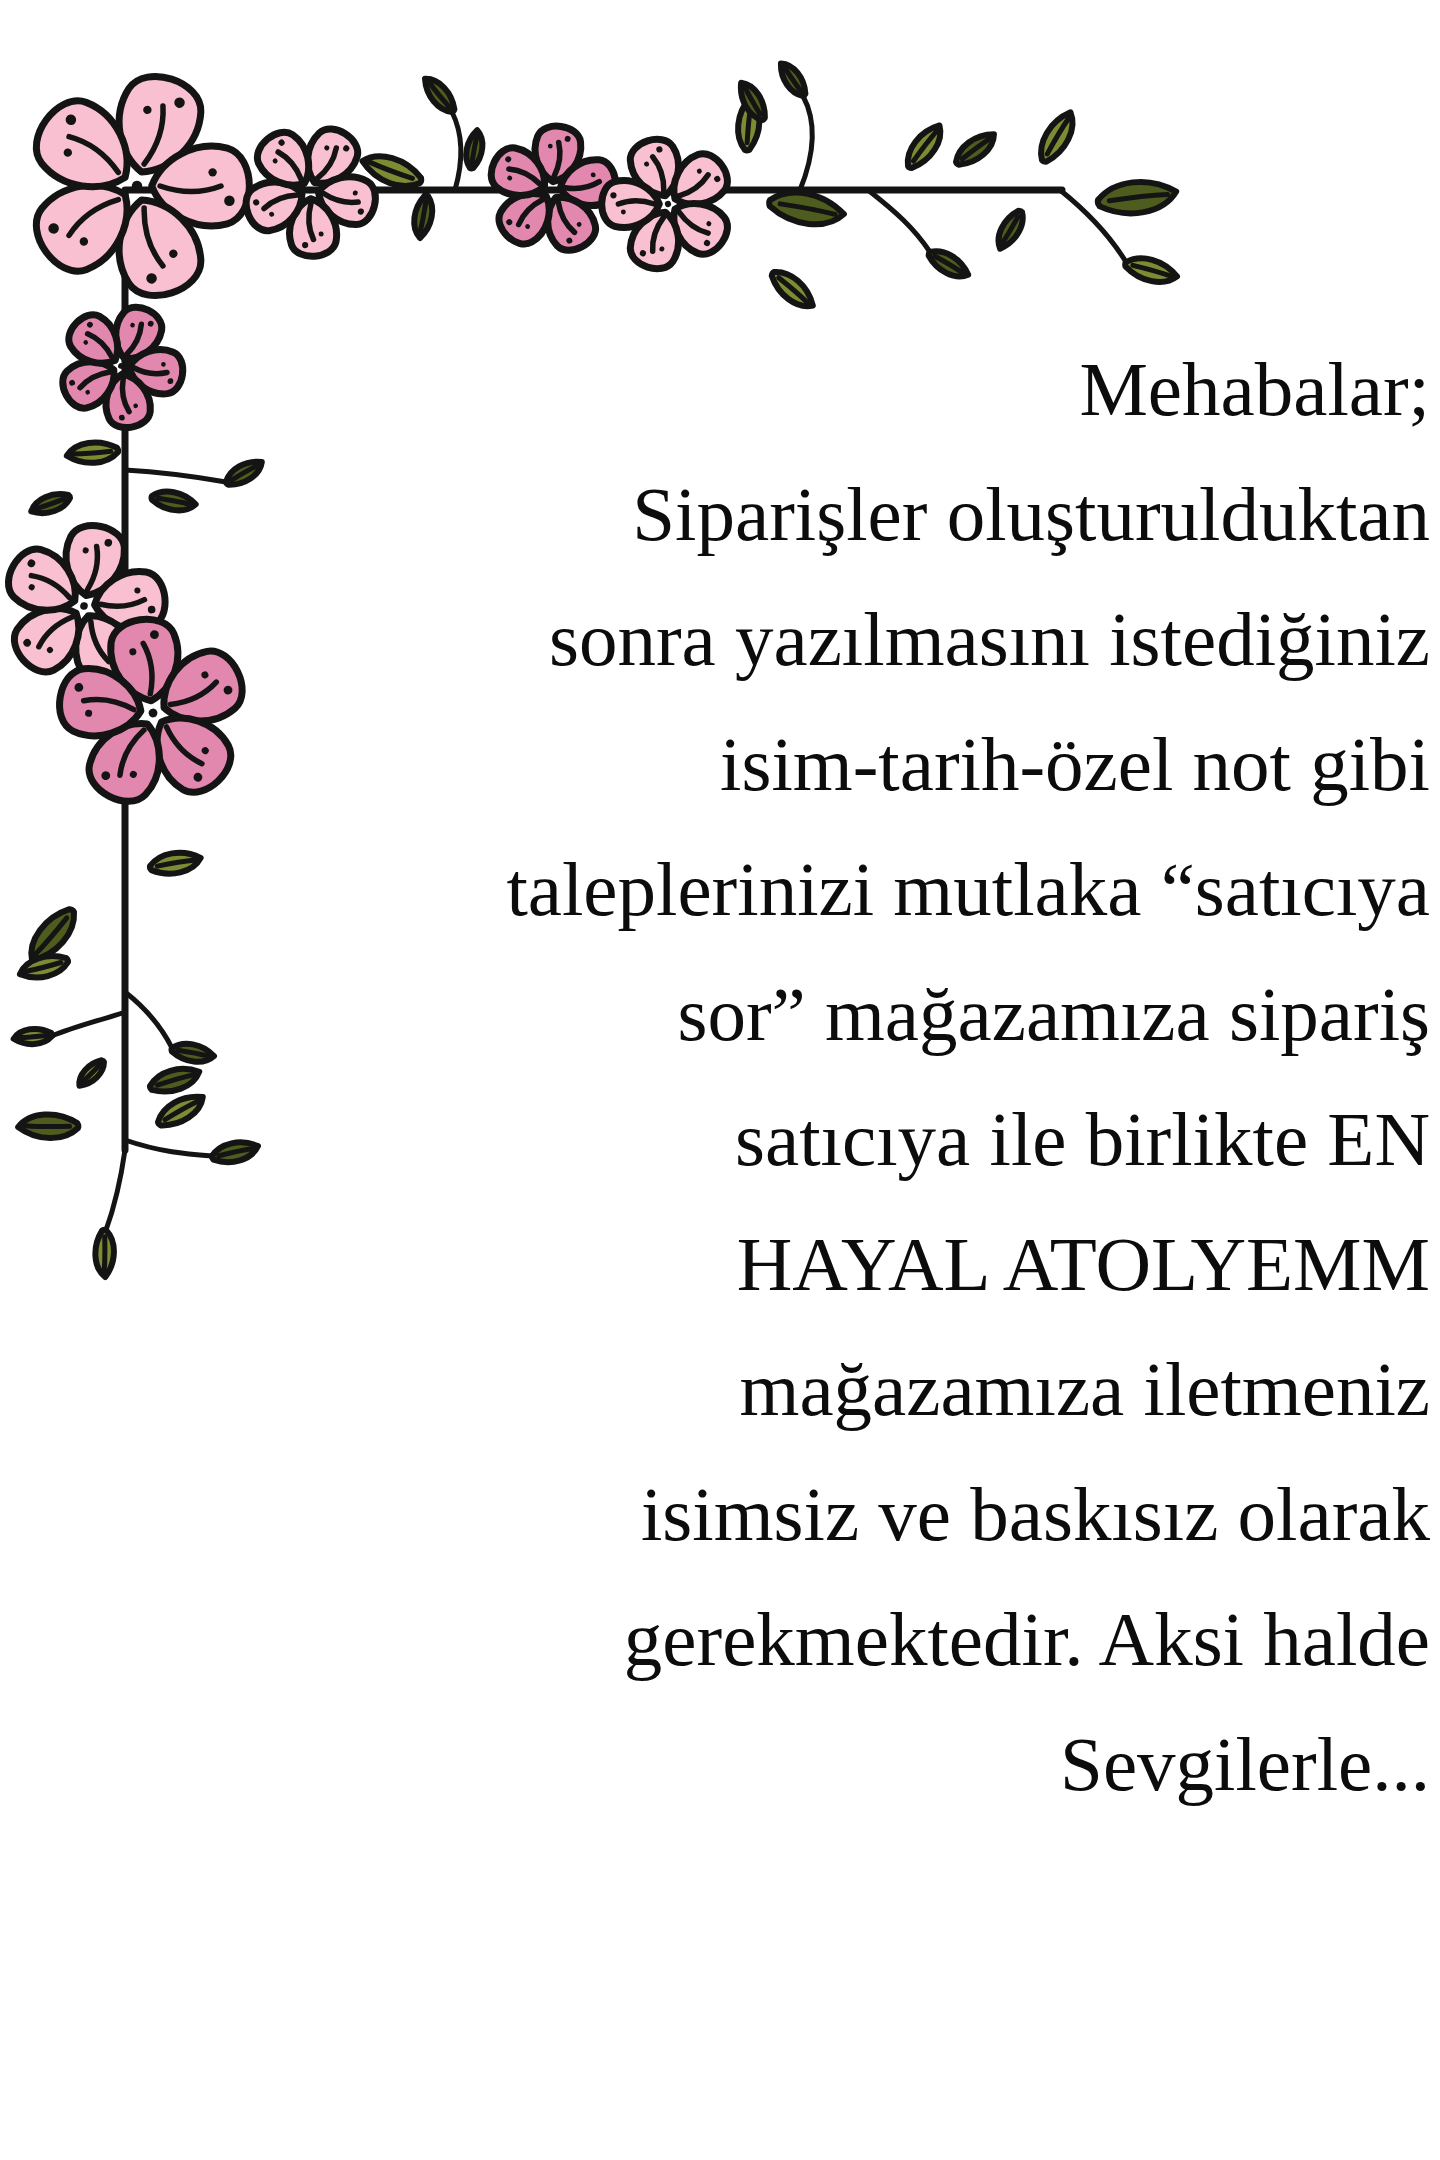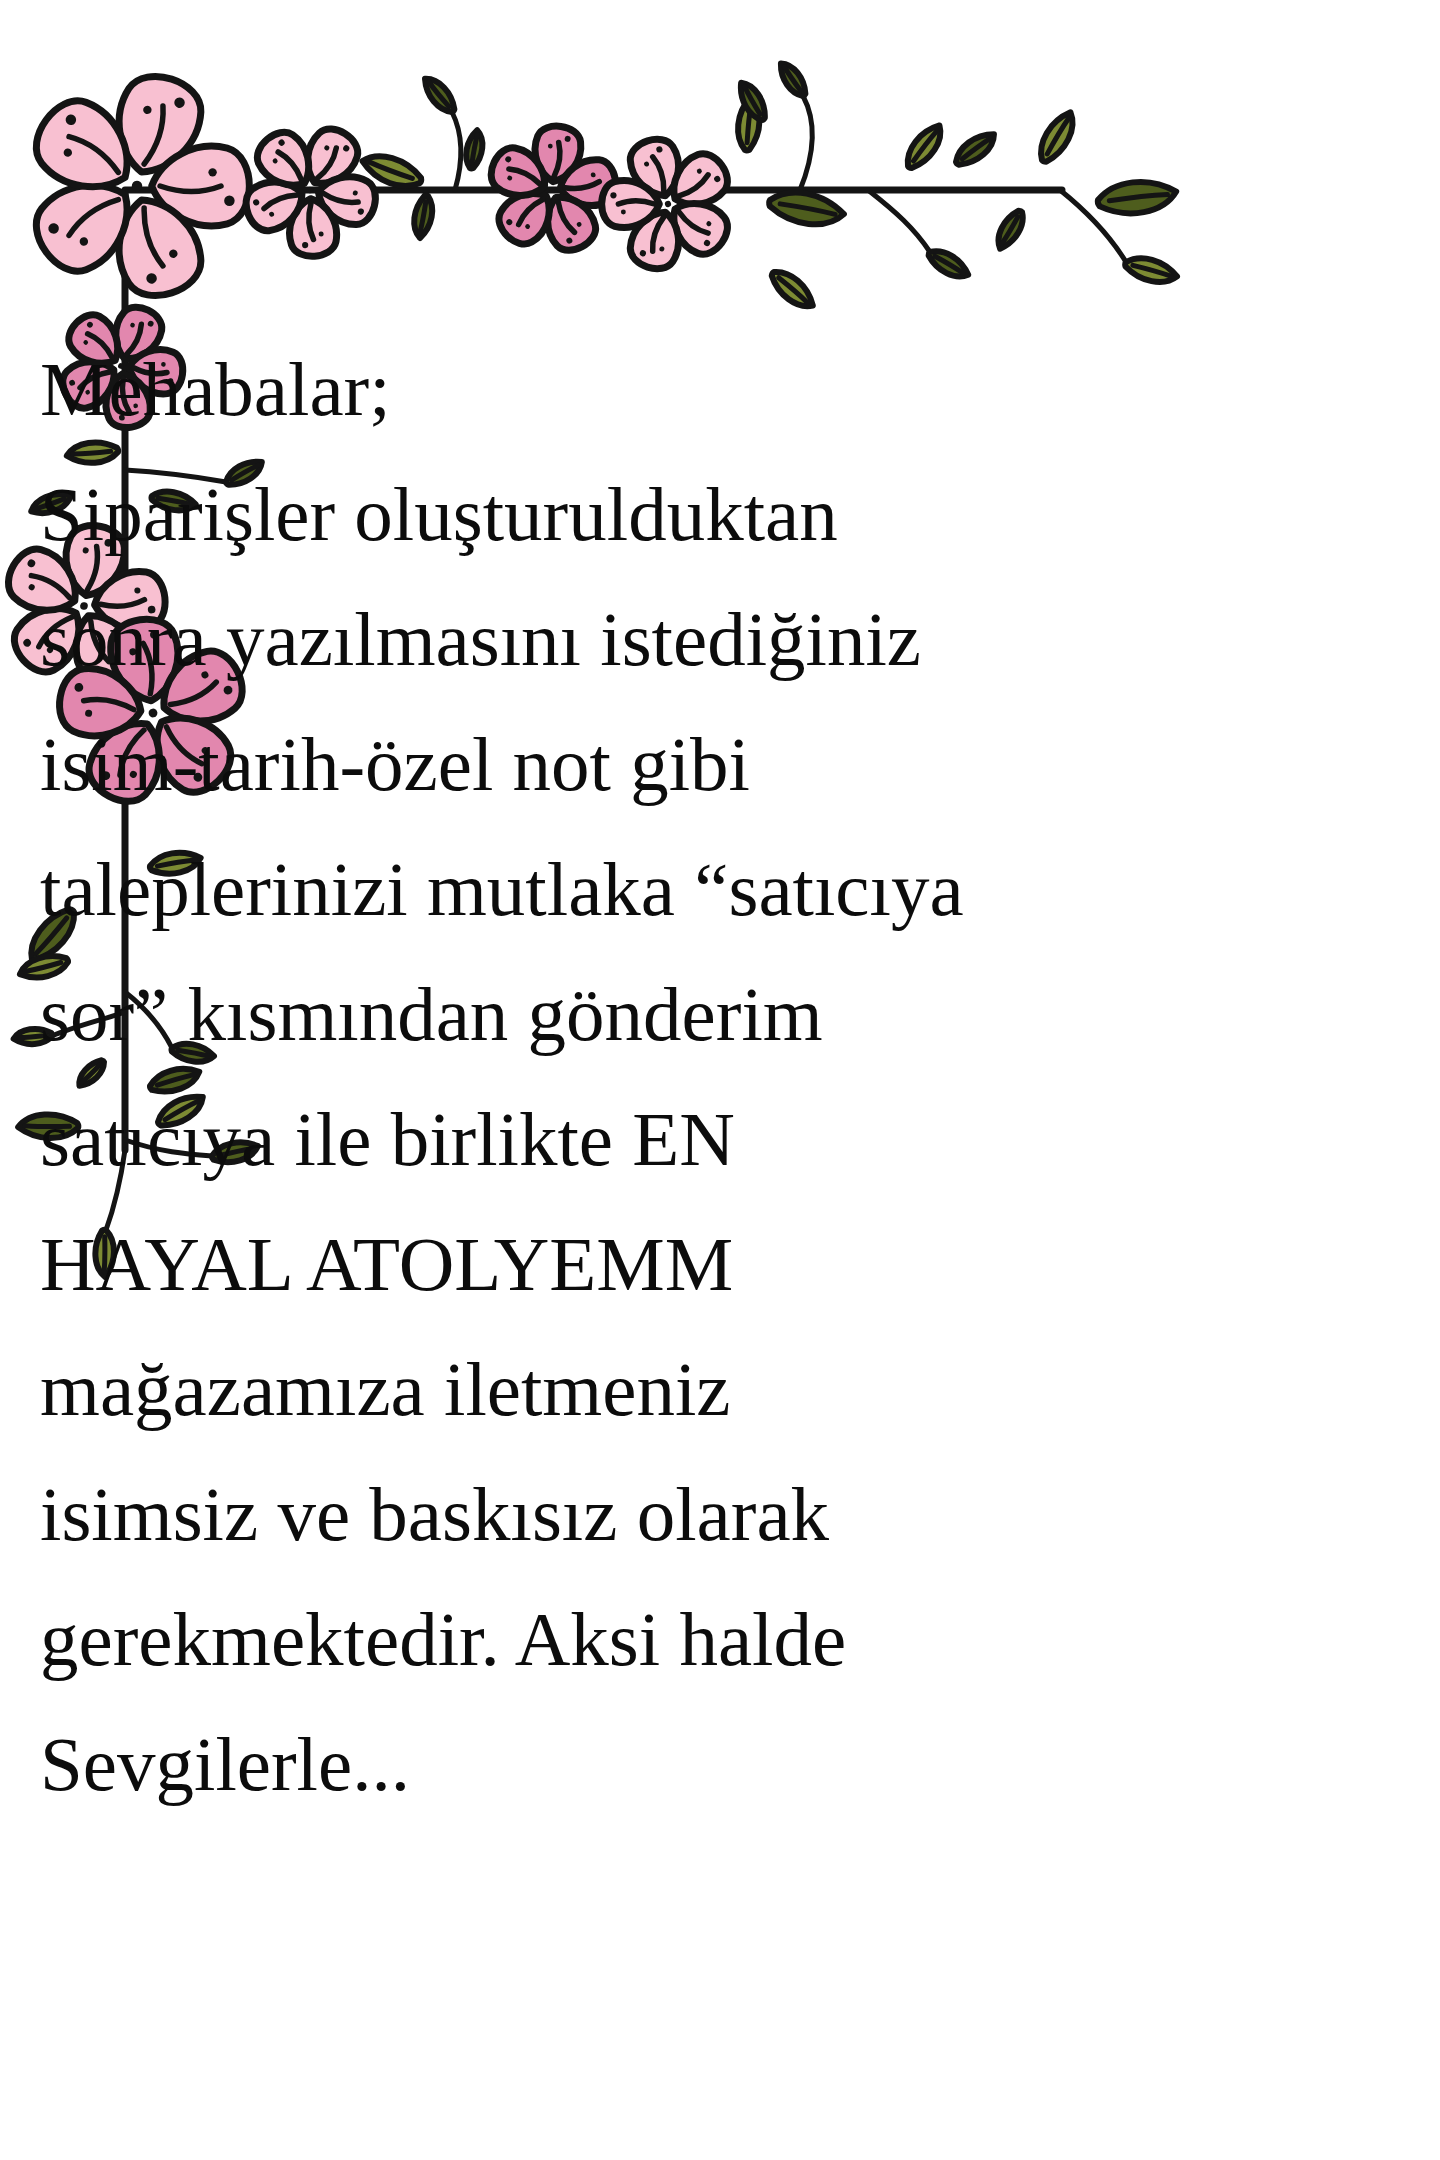--- a/index.html
+++ b/index.html
@@ -67,21 +67,21 @@
     stroke: var(--outline, #141414);
     stroke-width: 5;
     stroke-linecap: round;
   }
   
   .message {
     position: absolute;
     top: 327px;
     left: 40px;
     width: 1390px;
-    text-align: left;
+    text-align: right;
     font-family: "Liberation Serif", "DejaVu Serif", serif;
     font-size: 77px;
     line-height: 125px;
     color: var(--text, #0c0c0c);
   }
   .message .line { white-space: nowrap; }
 </style>
 </head>
 <body>
 
@@ -175,21 +175,21 @@
       <use href="#flower" class="flower-dark" transform="translate(153,713) rotate(-8) scale(0.88)"></use>
     </g>
   </svg>
 
   <div class="message">
     <div class="line">Mehabalar;</div>
     <div class="line">Siparişler oluşturulduktan</div>
     <div class="line">sonra yazılmasını istediğiniz</div>
     <div class="line">isim-tarih-özel not gibi</div>
     <div class="line">taleplerinizi mutlaka “satıcıya</div>
-    <div class="line">sor” kısmından gönderim</div>
+    <div class="line">sor” mağazamıza sipariş</div>
     <div class="line">satıcıya ile birlikte EN</div>
     <div class="line">HAYAL ATOLYEMM</div>
     <div class="line">mağazamıza iletmeniz</div>
     <div class="line">isimsiz ve baskısız olarak</div>
     <div class="line">gerekmektedir. Aksi halde</div>
     <div class="line">Sevgilerle...</div>
   </div>
 
 </div>
 

